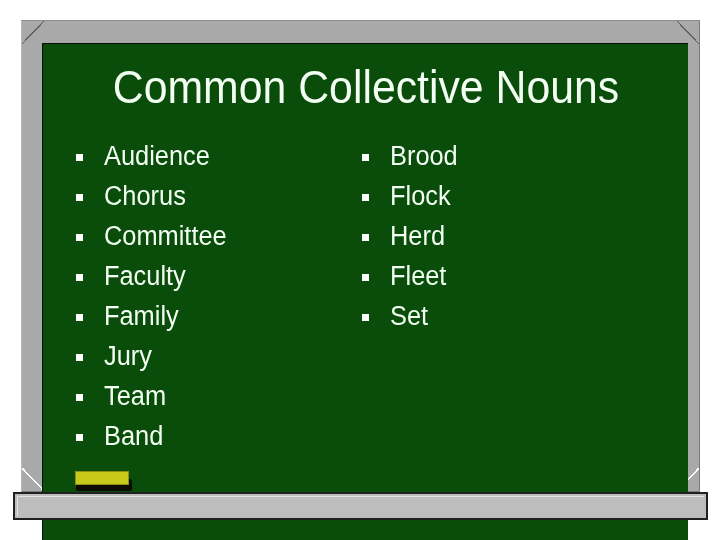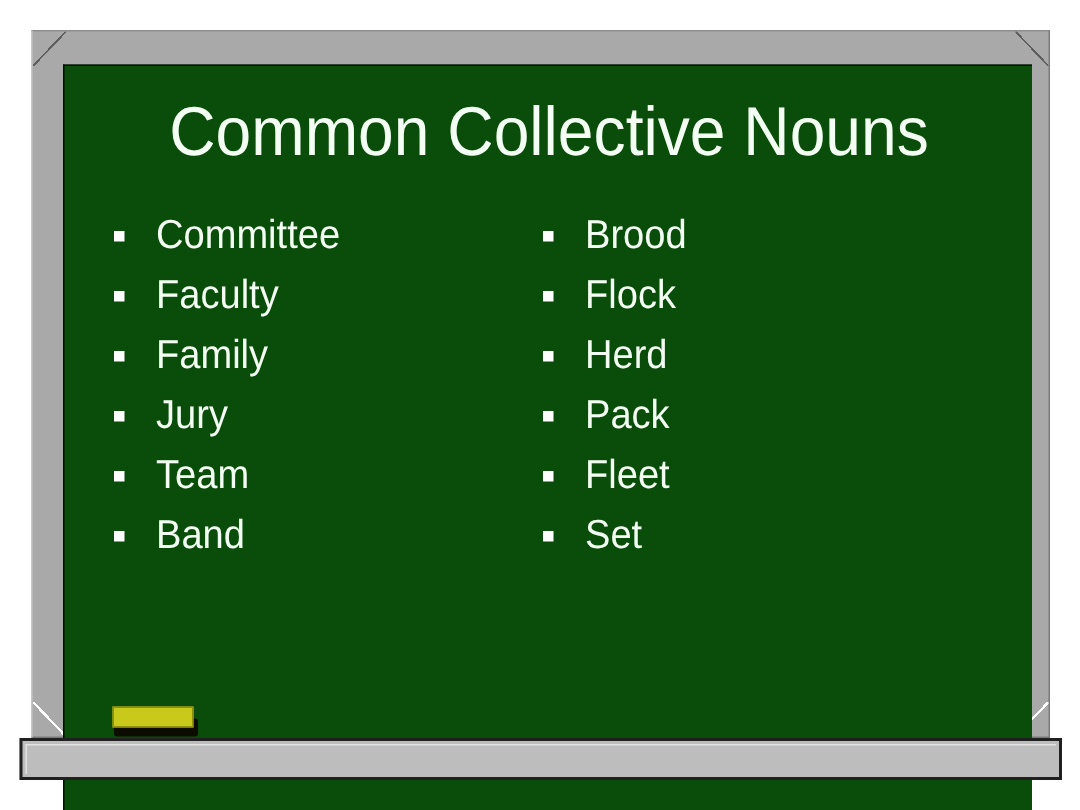--- a/index.html
+++ b/index.html
@@ -222,20 +222,28 @@
   <div id="board-surface">
     <div id="content">
 
       <div id="slide-title">Common Collective Nouns</div>
 
       <div id="columns">
 
         <ul class="noun-column" id="column-left">
           <li class="noun-item">
             <span class="bullet-square"></span>
+            <span class="noun-label">Audience</span>
+          </li>
+          <li class="noun-item">
+            <span class="bullet-square"></span>
+            <span class="noun-label">Chorus</span>
+          </li>
+          <li class="noun-item">
+            <span class="bullet-square"></span>
             <span class="noun-label">Committee</span>
           </li>
           <li class="noun-item">
             <span class="bullet-square"></span>
             <span class="noun-label">Faculty</span>
           </li>
           <li class="noun-item">
             <span class="bullet-square"></span>
             <span class="noun-label">Family</span>
           </li>
@@ -258,24 +266,20 @@
             <span class="bullet-square"></span>
             <span class="noun-label">Brood</span>
           </li>
           <li class="noun-item">
             <span class="bullet-square"></span>
             <span class="noun-label">Flock</span>
           </li>
           <li class="noun-item">
             <span class="bullet-square"></span>
             <span class="noun-label">Herd</span>
-          </li>
-          <li class="noun-item">
-            <span class="bullet-square"></span>
-            <span class="noun-label">Pack</span>
           </li>
           <li class="noun-item">
             <span class="bullet-square"></span>
             <span class="noun-label">Fleet</span>
           </li>
           <li class="noun-item">
             <span class="bullet-square"></span>
             <span class="noun-label">Set</span>
           </li>
         </ul>

